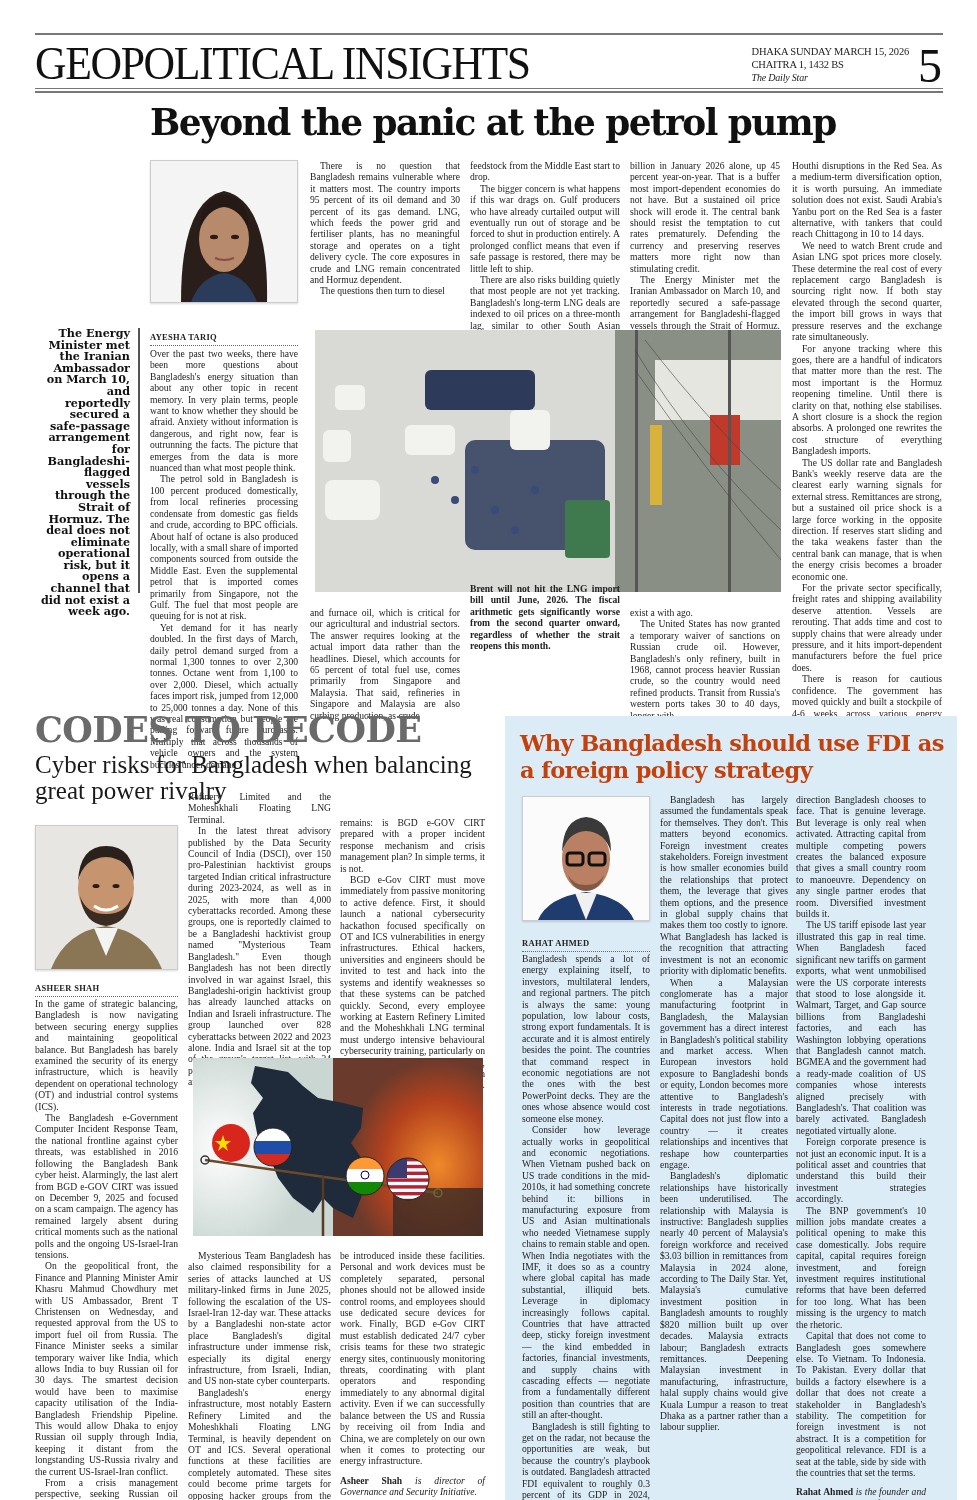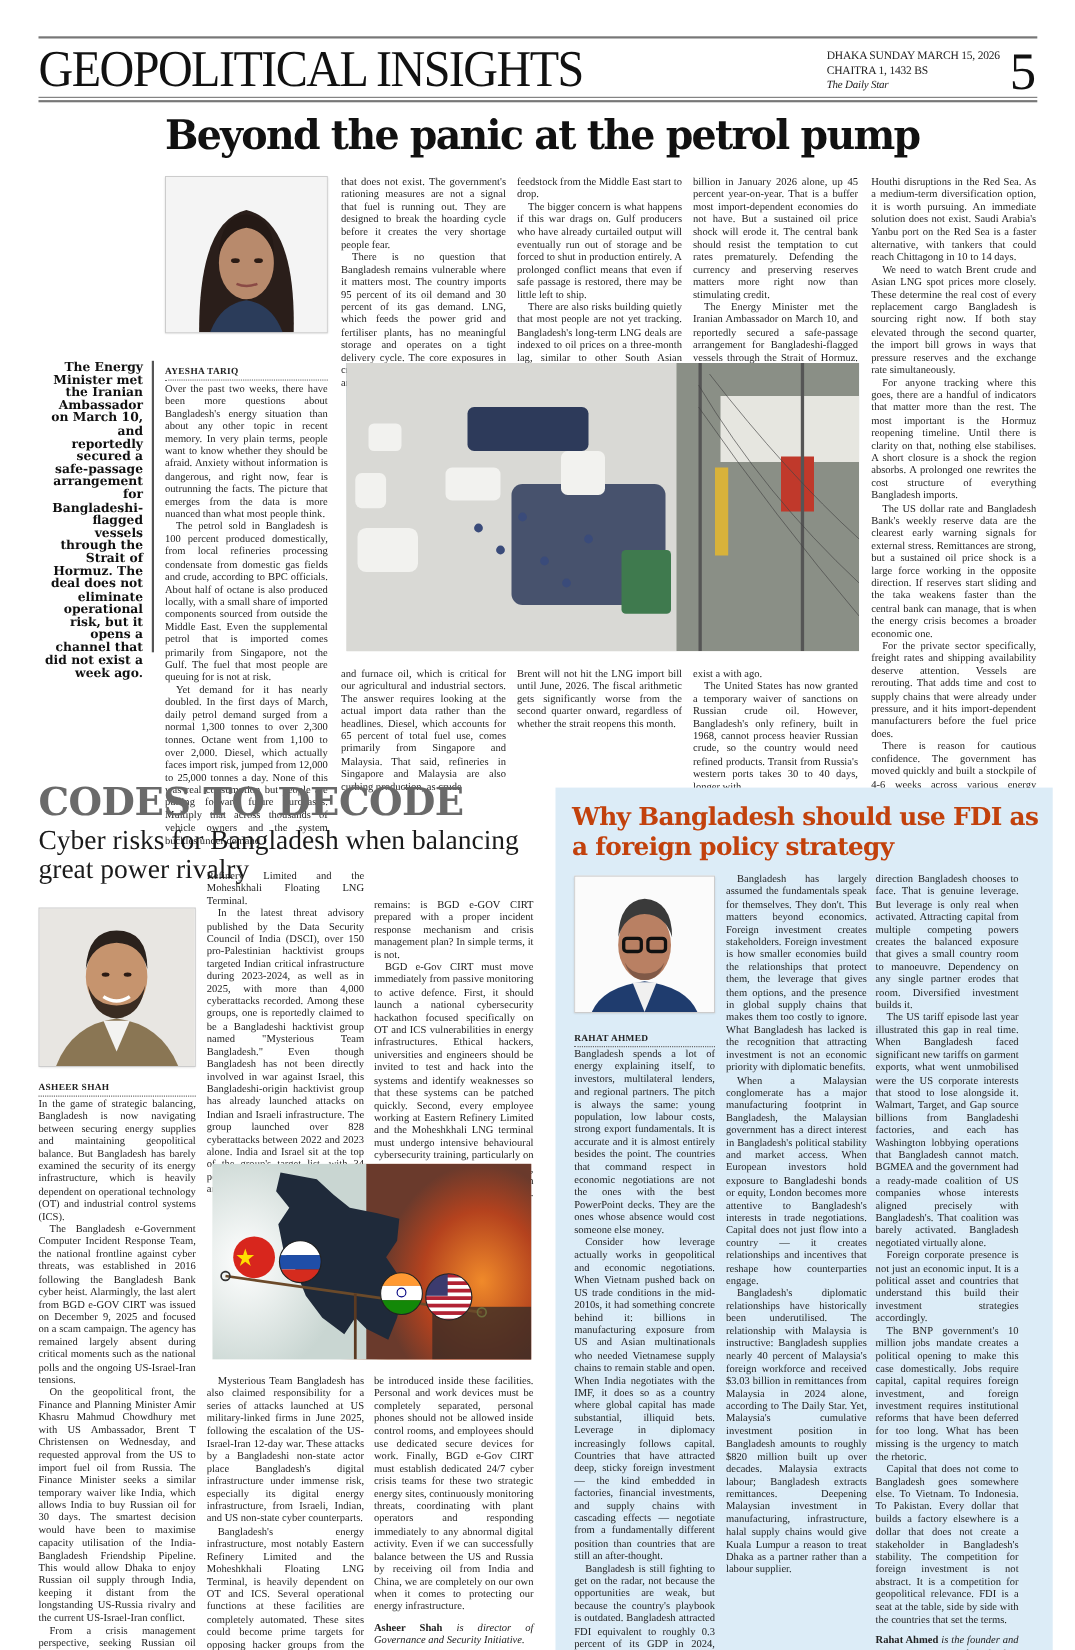--- a/index.html
+++ b/index.html
@@ -62,21 +62,20 @@
 
 <div class="byline" style="left:150px;top:332px;width:148px;">AYESHA TARIQ</div>
 
 <div class="col" style="left:150px;top:348px;width:148px;">
   <p class="noind">Over the past two weeks, there have been more questions about Bangladesh's energy situation than about any other topic in recent memory. In very plain terms, people want to know whether they should be afraid. Anxiety without information is dangerous, and right now, fear is outrunning the facts. The picture that emerges from the data is more nuanced than what most people think.</p>
   <p>The petrol sold in Bangladesh is 100 percent produced domestically, from local refineries processing condensate from domestic gas fields and crude, according to BPC officials. About half of octane is also produced locally, with a small share of imported components sourced from outside the Middle East. Even the supplemental petrol that is imported comes primarily from Singapore, not the Gulf. The fuel that most people are queuing for is not at risk.</p>
   <p>Yet demand for it has nearly doubled. In the first days of March, daily petrol demand surged from a normal 1,300 tonnes to over 2,300 tonnes. Octane went from 1,100 to over 2,000. Diesel, which actually faces import risk, jumped from 12,000 to 25,000 tonnes a day. None of this was real consumption but people are pulling forward future purchases. Multiply that across thousands of vehicle owners and the system buckles under demand</p>
 </div>
 
 <div class="col" style="left:310px;top:160px;width:150px;">
-  <p class="noind">that does not exist. The government's rationing measures are not a signal that fuel is running out. They are designed to break the hoarding cycle before it creates the very shortage people fear.</p>
   <p>There is no question that Bangladesh remains vulnerable where it matters most. The country imports 95 percent of its oil demand and 30 percent of its gas demand. LNG, which feeds the power grid and fertiliser plants, has no meaningful storage and operates on a tight delivery cycle. The core exposures in crude and LNG remain concentrated and Hormuz dependent.</p>
   <p>The questions then turn to diesel</p>
 </div>
 <div class="col" style="left:470px;top:160px;width:150px;">
   <p class="noind">feedstock from the Middle East start to drop.</p>
   <p>The bigger concern is what happens if this war drags on. Gulf producers who have already curtailed output will eventually run out of storage and be forced to shut in production entirely. A prolonged conflict means that even if safe passage is restored, there may be little left to ship.</p>
   <p>There are also risks building quietly that most people are not yet tracking. Bangladesh's long-term LNG deals are indexed to oil prices on a three-month lag, similar to other South Asian countries. The full cost of $90-plus</p>
 </div>
 <div class="col" style="left:630px;top:160px;width:150px;">
   <p class="noind">billion in January 2026 alone, up 45 percent year-on-year. That is a buffer most import-dependent economies do not have. But a sustained oil price shock will erode it. The central bank should resist the temptation to cut rates prematurely. Defending the currency and preserving reserves matters more right now than stimulating credit.</p>
@@ -117,21 +116,21 @@
         <path d="M320 20 Q380 120 466 200"></path>
         <path d="M320 40 Q390 140 466 230"></path>
         <path d="M330 10 Q400 100 466 160"></path>
       </g>
   </svg>
 </div>
 
 <div class="col" style="left:310px;top:607px;width:150px;">
   <p class="noind">and furnace oil, which is critical for our agricultural and industrial sectors. The answer requires looking at the actual import data rather than the headlines. Diesel, which accounts for 65 percent of total fuel use, comes primarily from Singapore and Malaysia. That said, refineries in Singapore and Malaysia are also curbing production, as crude</p>
 </div>
-<div class="col" style="left:470px;top:607px;width:150px;">
+<div class="col" style="left:470px;top:583px;width:150px;font-weight:bold;">
   <p class="noind">Brent will not hit the LNG import bill until June, 2026. The fiscal arithmetic gets significantly worse from the second quarter onward, regardless of whether the strait reopens this month.</p>
 </div>
 <div class="col" style="left:630px;top:607px;width:150px;">
   <p class="noind">exist a with ago.</p>
   <p>The United States has now granted a temporary waiver of sanctions on Russian crude oil. However, Bangladesh's only refinery, built in 1968, cannot process heavier Russian crude, so the country would need refined products. Transit from Russia's western ports takes 30 to 40 days, longer with</p>
 </div>
 
 <div class="col" style="left:792px;top:160px;width:150px;">
   <p class="noind">Houthi disruptions in the Red Sea. As a medium-term diversification option, it is worth pursuing. An immediate solution does not exist. Saudi Arabia's Yanbu port on the Red Sea is a faster alternative, with tankers that could reach Chittagong in 10 to 14 days.</p>
   <p>We need to watch Brent crude and Asian LNG spot prices more closely. These determine the real cost of every replacement cargo Bangladesh is sourcing right now. If both stay elevated through the second quarter, the import bill grows in ways that pressure reserves and the exchange rate simultaneously.</p>

